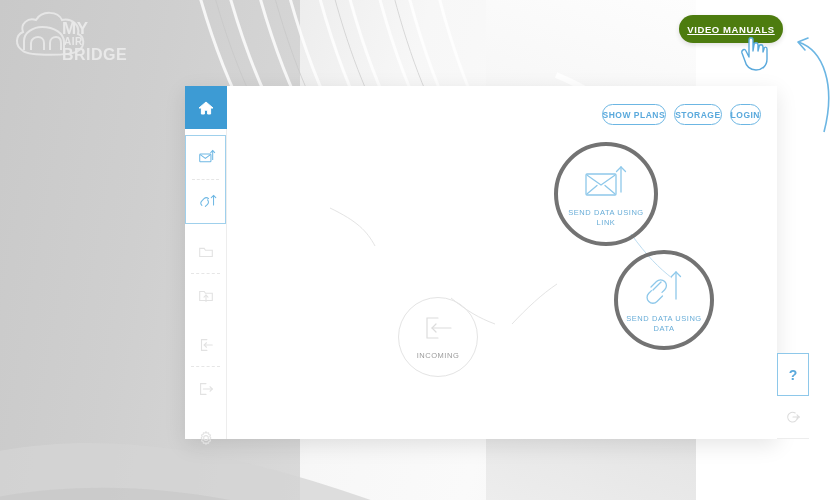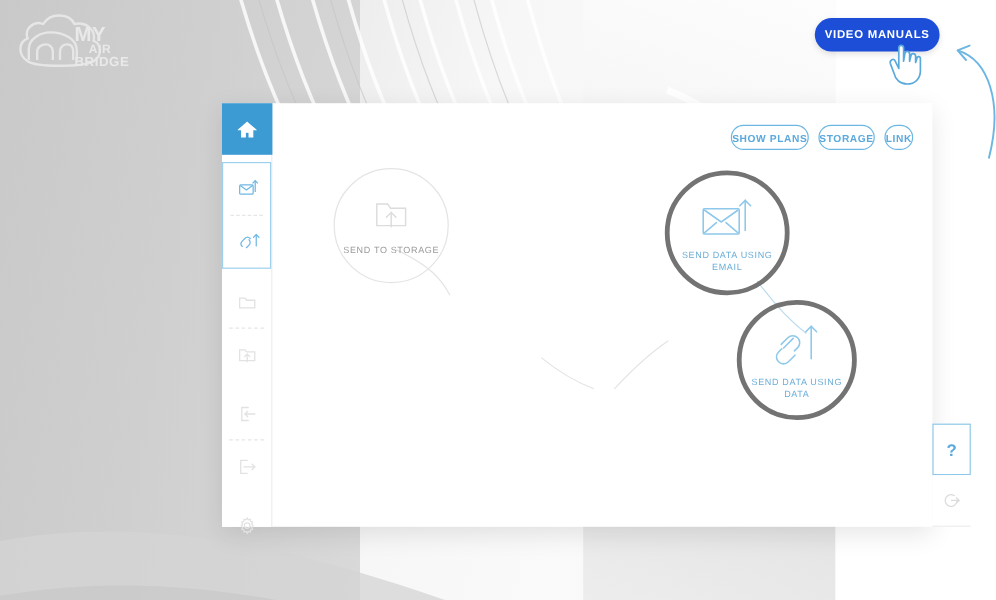--- a/index.html
+++ b/index.html
@@ -33,32 +33,33 @@
   .bg-arc { position: absolute; right: -30px; top: 60px; width: 180px; height: 330px; }
 
   
   .logo { position: absolute; left: 10px; top: 8px; width: 120px; height: 60px; }
   .logo svg { display:block; }
   .logo-words {
     position: absolute; left: 52px; top: 12px;
     color: #e9e9e9; line-height: 1.0; letter-spacing: .5px;
   }
   .logo-l1 { font-size: 17px; font-weight: 700; }
-  .logo-l2 { font-size: 10px; font-weight: 700; margin-left: 12px; }
-  .logo-l3 { font-size: 11px; font-weight: 700; }
+  .logo-l2 { font-size: 10px; font-weight: 700; margin-left: 2px; }
+  .logo-l3 { font-size: 16px; font-weight: 700; }
 
   
   .video-btn {
     position: absolute; left: 679px; top: 15px;
     width: 104px; height: 28px; border-radius: 14px;
-    background: #1d4ed8;
+    background: #4d7c0f;
     color: #fff; font-size: 9.5px; font-weight: 700; letter-spacing: .6px;
     display: flex; align-items: center; justify-content: center;
     box-shadow: 0 2px 5px rgba(0,0,0,.12);
     cursor: pointer;
+    text-decoration: underline;
   }
   .cursor-hand { position: absolute; left: 737px; top: 32px; width: 34px; height: 40px; }
 
   
   .app {
     position: absolute; left: 185px; top: 86px;
     width: 592px; height: 353px;
     background: #ffffff;
     box-shadow: 0 6px 20px rgba(0,0,0,.10);
   }
@@ -257,63 +258,63 @@
           <path d="M10,3 L11,4.6 L12.9,4.2 L13.2,6.1 L15,6.8 L14.2,8.5 L15.4,10 L14.2,11.5 L15,13.2 L13.2,13.9 L12.9,15.8 L11,15.4 L10,17 L9,15.4 L7.1,15.8 L6.8,13.9 L5,13.2 L5.8,11.5 L4.6,10 L5.8,8.5 L5,6.8 L6.8,6.1 L7.1,4.2 L9,4.6 Z"></path>
         </svg>
       </div>
     </div>
 
     <div class="content">
 
       <div class="topbtns">
         <div class="pill">SHOW PLANS</div>
         <div class="pill">STORAGE</div>
-        <div class="pill">LINK</div>
+        <div class="pill">LOGIN</div>
       </div>
 
       <svg class="connector" viewBox="0 0 550 353">
         <g fill="none" stroke="#e4e4e4" stroke-width="1">
           <path d="M103,122 C130,135 140,145 148,160"></path>
           <path d="M224,212 C240,225 252,232 268,238"></path>
           <path d="M285,238 C300,222 315,208 330,198"></path>
         </g>
         <g fill="none" stroke="#bcdcf0" stroke-width="1">
           <path d="M404,148 C420,170 432,182 445,192"></path>
         </g>
       </svg>
 
       <div class="bubbles">
 
-        <div class="bubble gray" style="left:51px;top:54px;width:96px;height:96px">
+
+
+        <div class="bubble gray" style="left:171px;top:211px;width:80px;height:80px">
           <div class="ico">
-            <svg width="34" height="34" viewBox="0 0 34 34" fill="none" stroke="#dcdcdc" stroke-width="1.2" stroke-linecap="round">
-              <path d="M5,7 L14,7 L16.5,10.5 L29,10.5 L29,25 L5,25 Z"></path>
-              <path d="M17,26 L17,14"></path>
-              <path d="M13,18 L17,14 L21,18"></path>
+            <svg width="34" height="30" viewBox="0 0 34 30" fill="none" stroke="#dcdcdc" stroke-width="1.2" stroke-linecap="round">
+              <path d="M17,4 L6,4 L6,24 L17,24"></path>
+              <path d="M30,14 L11,14"></path>
+              <path d="M15,10 L11,14 L15,18"></path>
             </svg>
           </div>
-          <div class="lbl">SEND TO STORAGE</div>
-        </div>
-
-
+          <div class="lbl">INCOMING</div>
+        </div>
 
 
         <div class="bubble blue" style="left:327px;top:56px;width:104px;height:104px">
           <div class="ico">
             <svg width="48" height="40" viewBox="0 0 48 40" fill="none" stroke="#8ec8ea" stroke-width="1.3" stroke-linecap="round">
               <rect x="4" y="13" width="30" height="21" rx="1"></rect>
               <path d="M5.2,14.2 L19,24 L32.8,14.2"></path>
               <path d="M5.2,32.8 L15,24.5 M32.8,32.8 L23,24.5"></path>
               <path d="M39,31 L39,6"></path>
               <path d="M34.5,10.5 L39,6 L43.5,10.5"></path>
             </svg>
           </div>
           <div class="lbl">
             <span>SEND DATA USING</span><br>
-            <span>EMAIL</span>
+            <span>LINK</span>
           </div>
         </div>
 
         <div class="bubble blue" style="left:387px;top:164px;width:100px;height:100px">
           <div class="ico">
             <svg width="44" height="40" viewBox="0 0 44 40" fill="none" stroke="#8ec8ea" stroke-width="1.3" stroke-linecap="round" stroke-linejoin="round">
               <path d="M9,20 L14.5,14.5 C16.8,12.2 20.4,12.2 22.7,14.5 C25,16.8 25,20.4 22.7,22.7 L20,25.4"></path>
               <path d="M20.5,29 L15,34.5 C12.7,36.8 9.1,36.8 6.8,34.5 C4.5,32.2 4.5,28.6 6.8,26.3 L9.5,23.6"></path>
               <path d="M11,23 L19,15"></path>
               <path d="M34,32 L34,5"></path>

